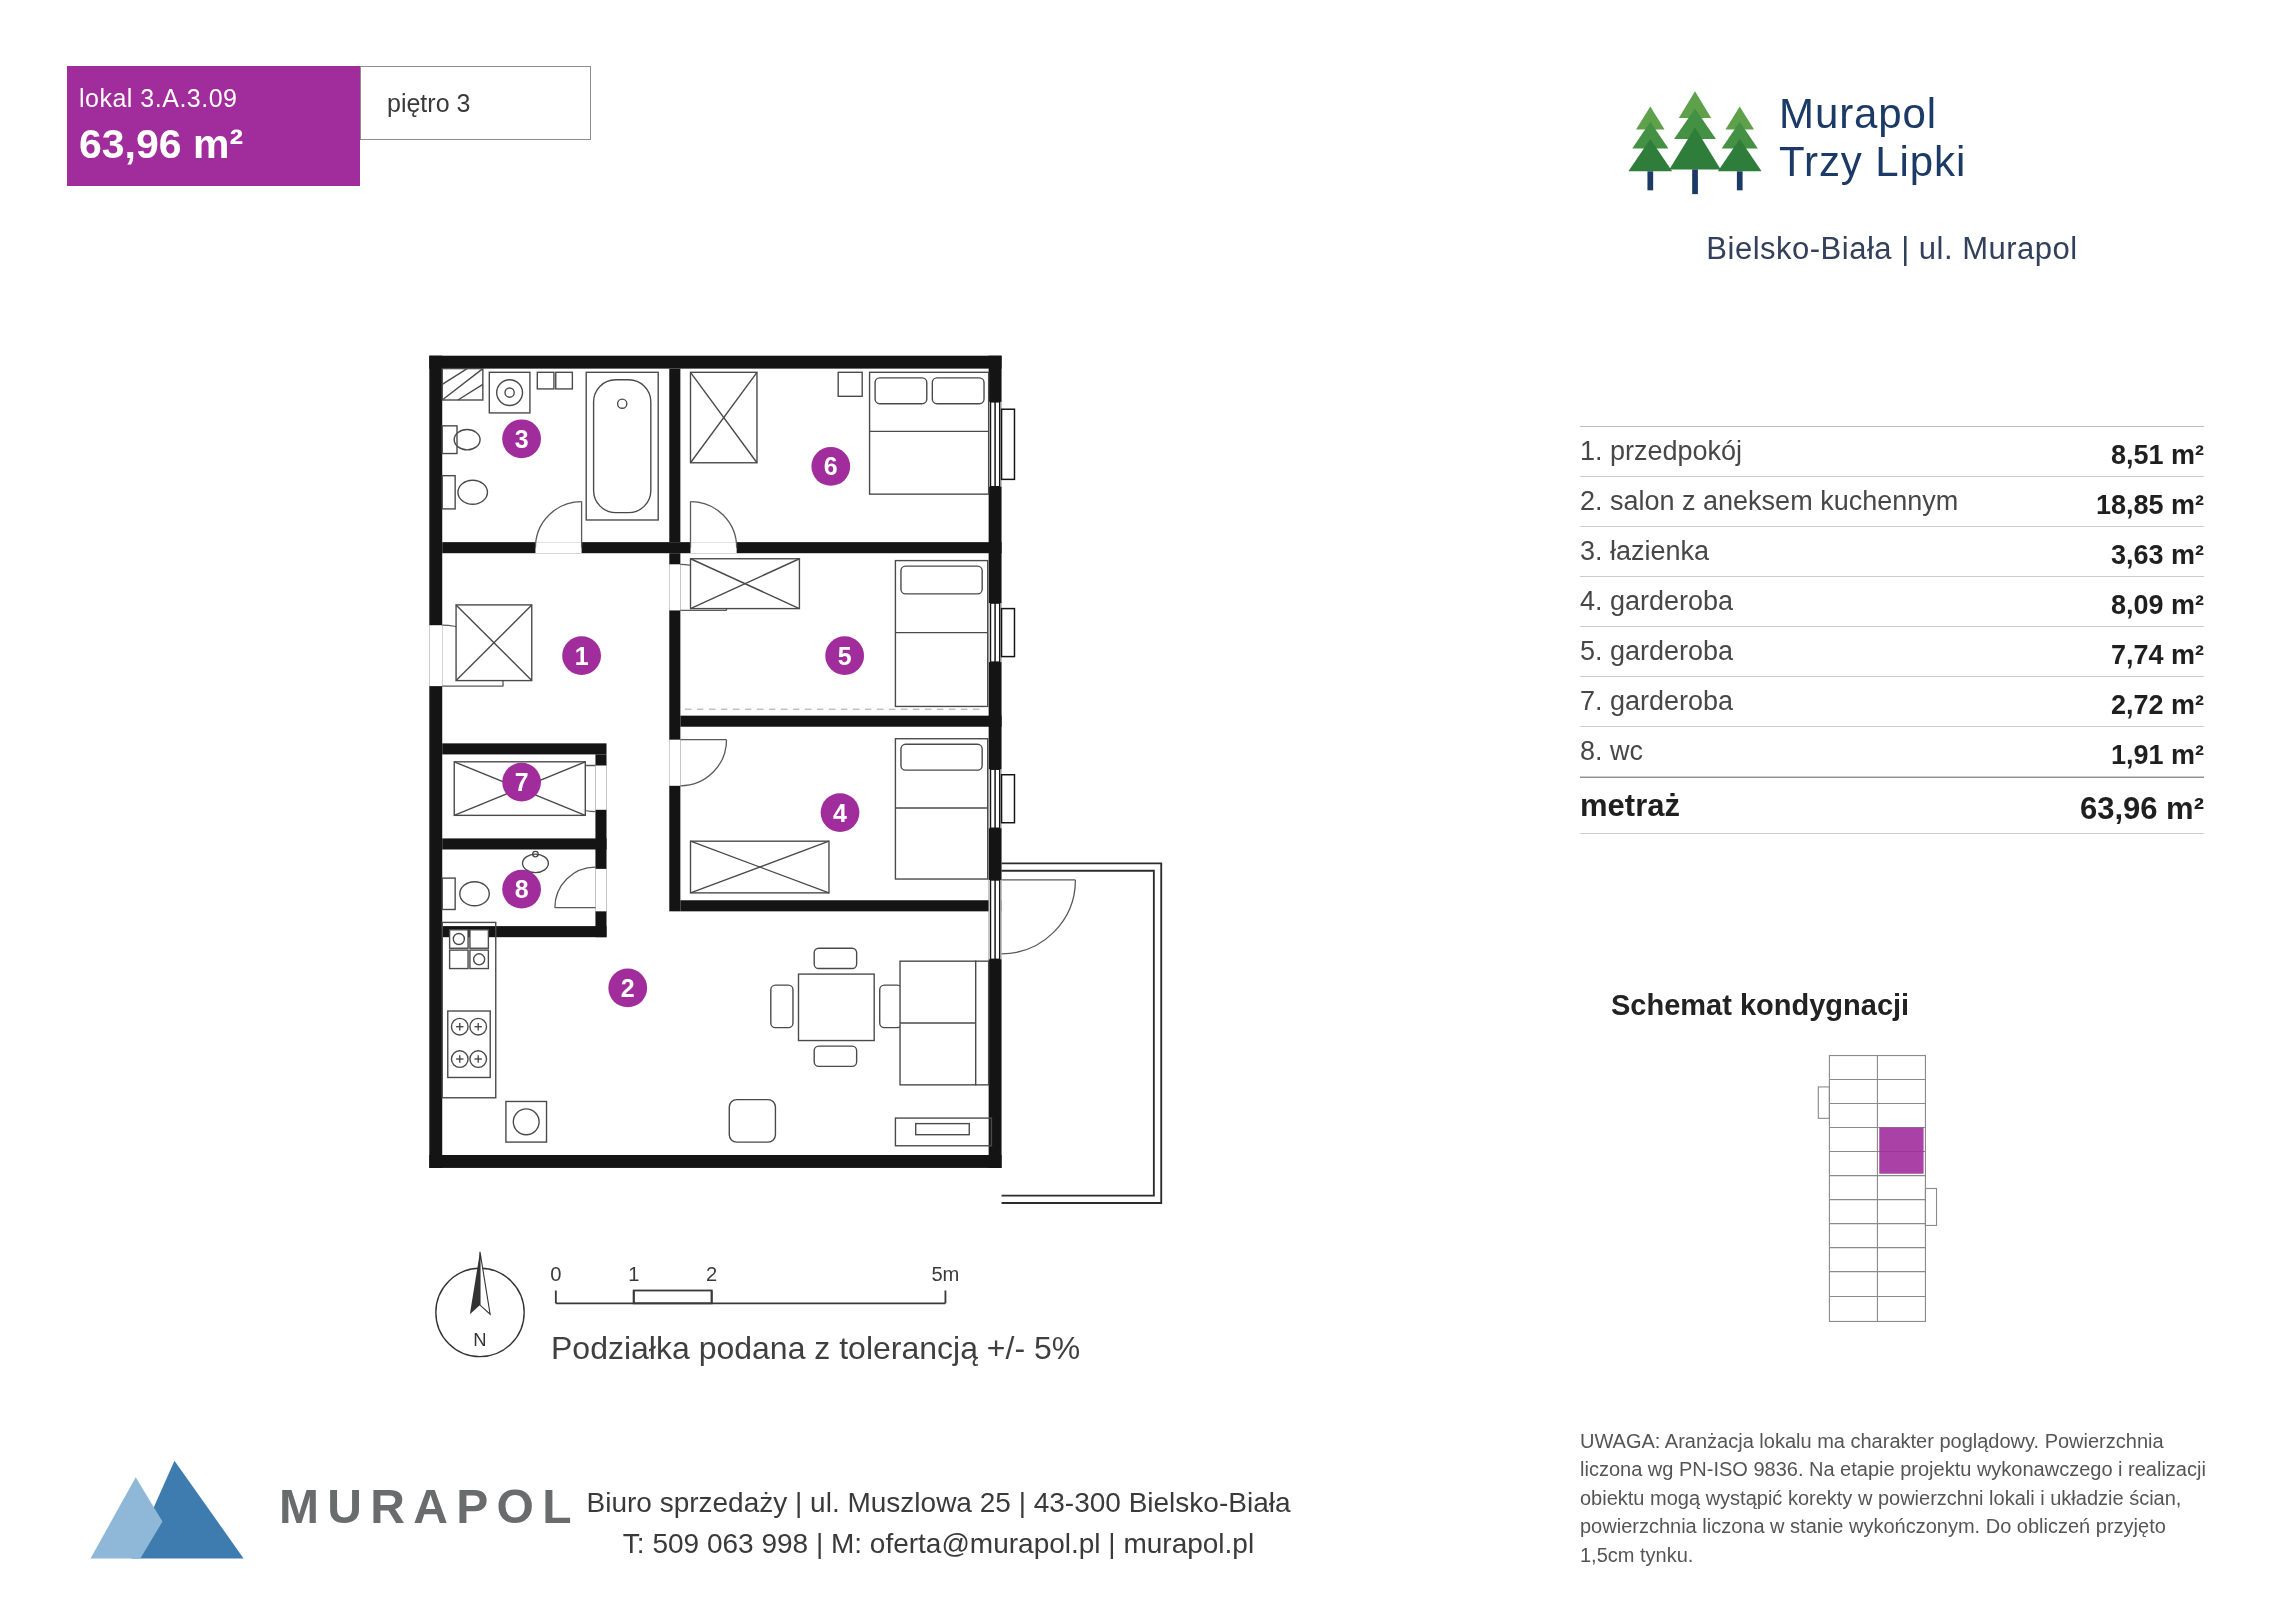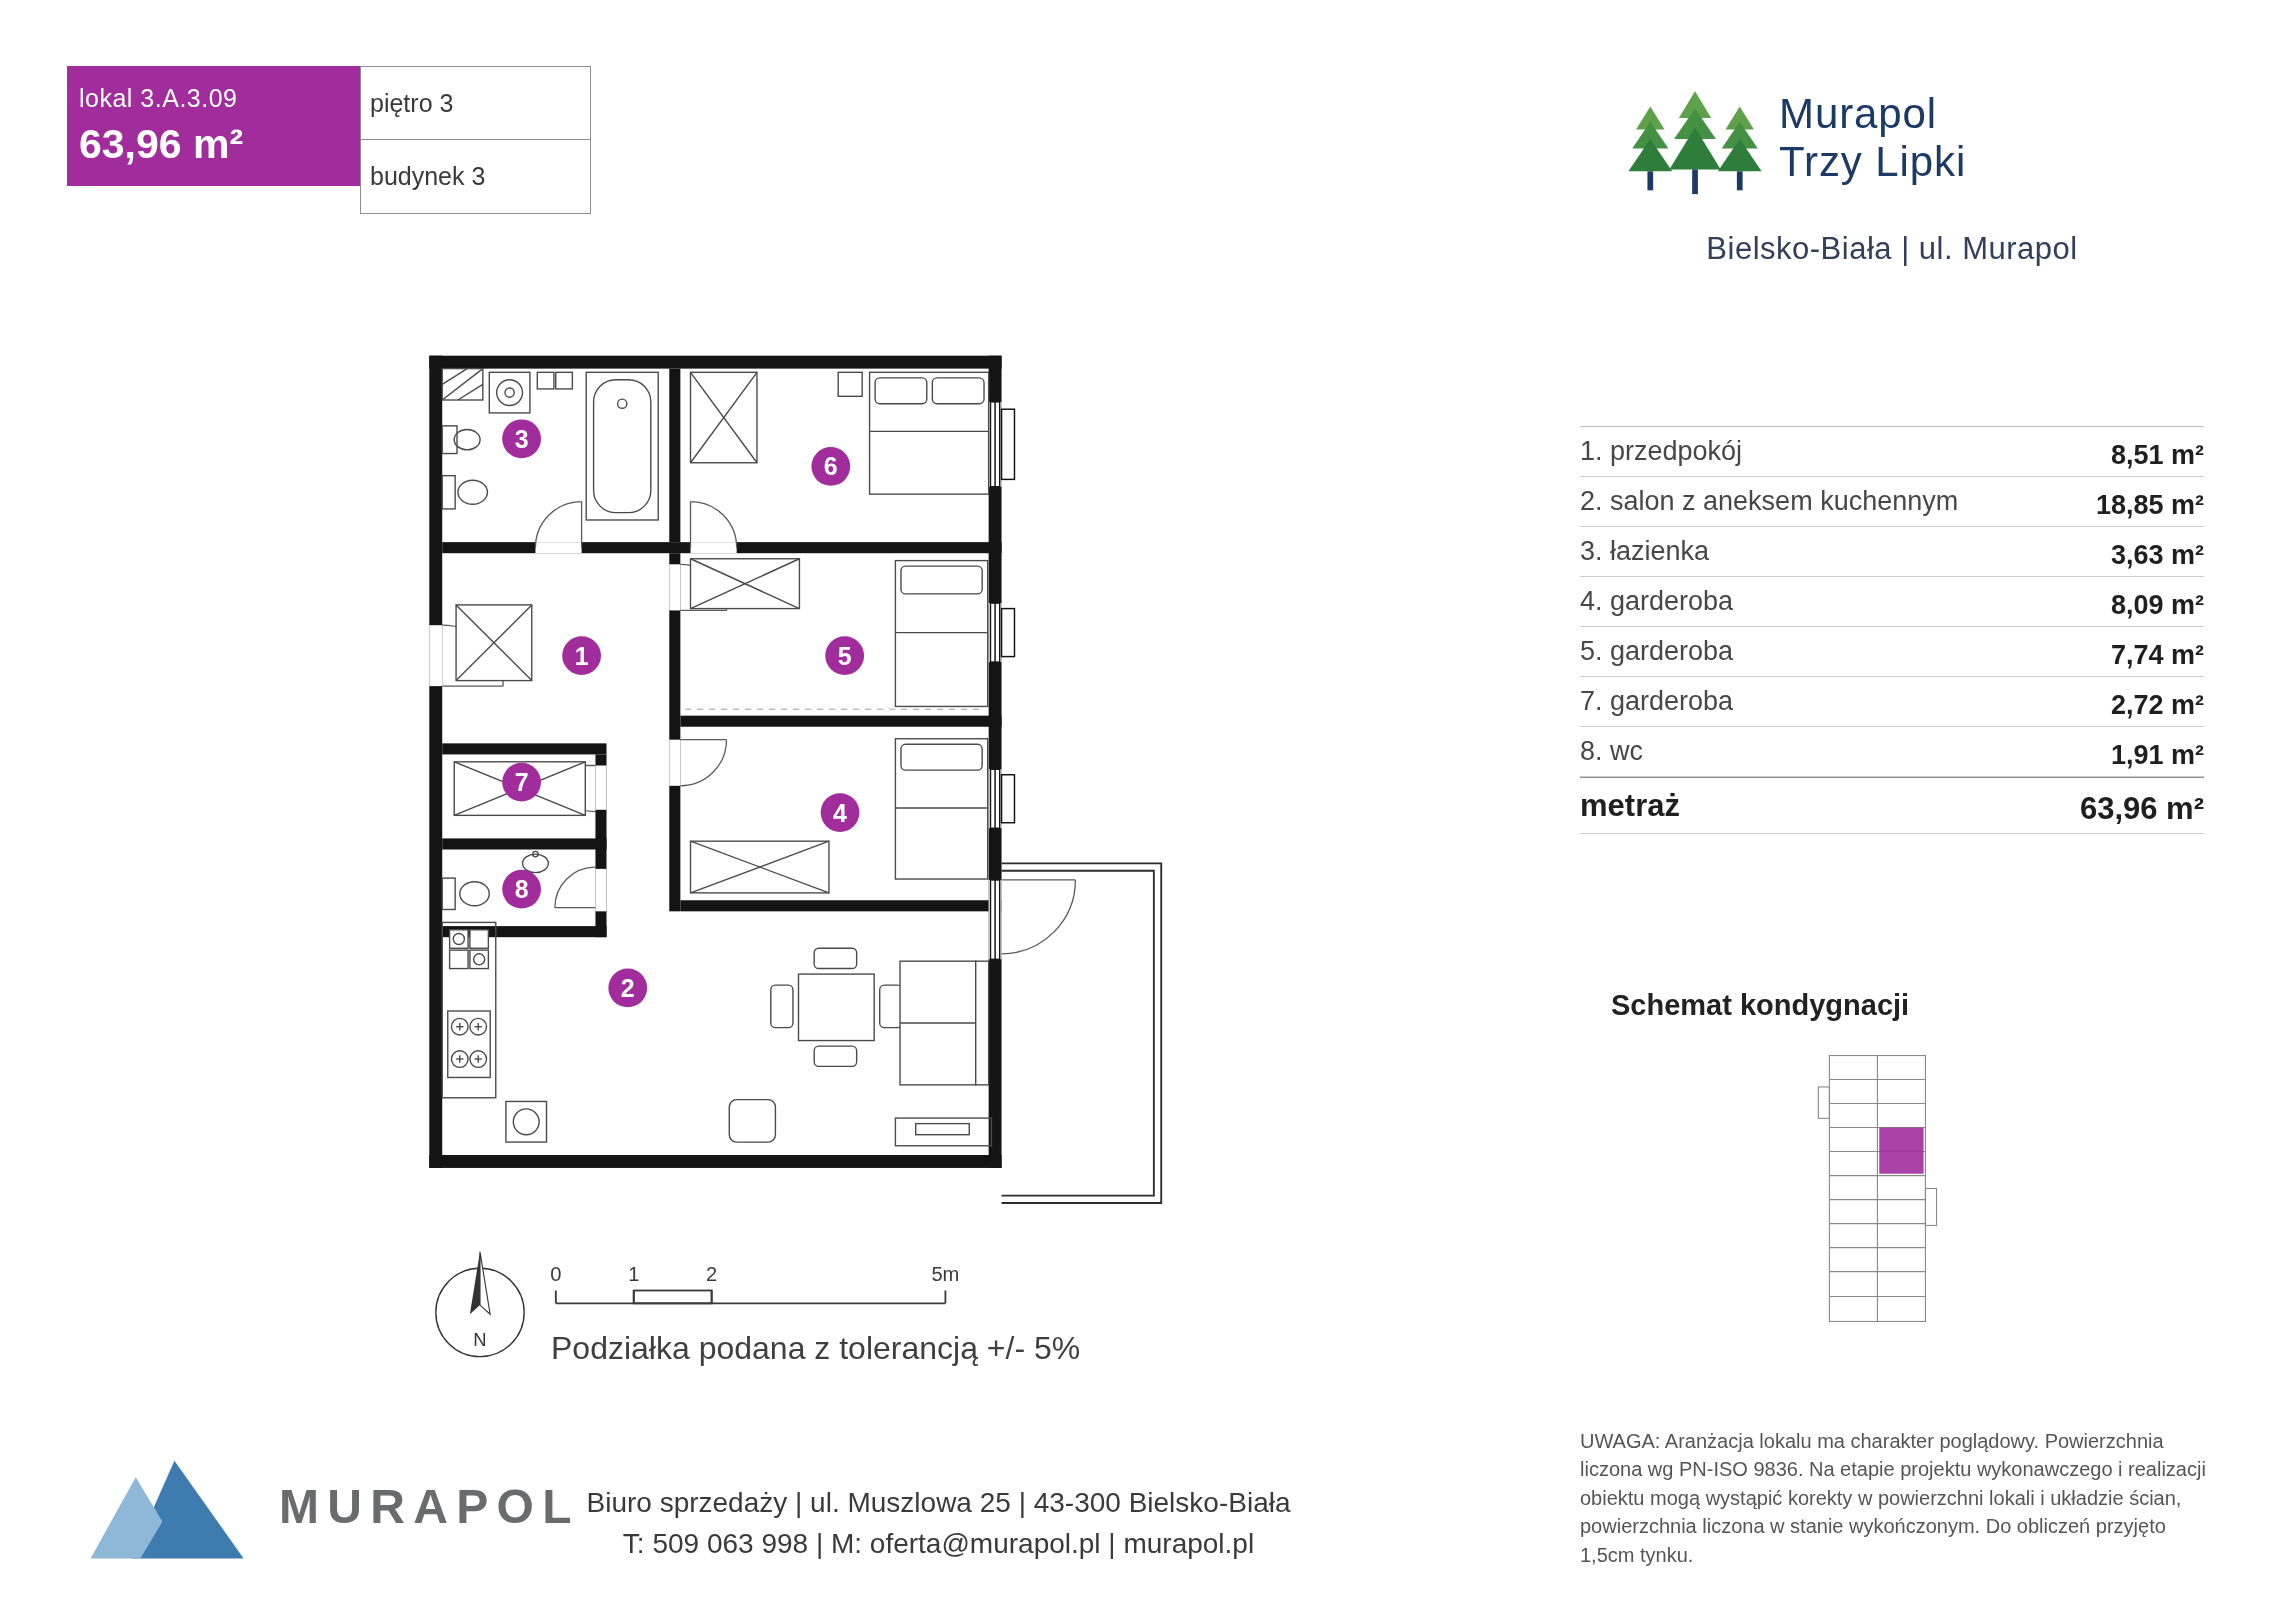--- a/index.html
+++ b/index.html
@@ -15,21 +15,21 @@
   .page{position:relative;width:2286px;height:1617px;background:#fff;overflow:hidden;
         font-family:"Liberation Sans",sans-serif;color:#333;}
 
   
   .lokal-box{position:absolute;left:67px;top:66px;width:293px;height:120px;
              background:var(--accent,#A12C9C);color:#fff;box-sizing:border-box;
              display:flex;flex-direction:column;justify-content:center;gap:7.4px;padding-left:12px;}
   .lokal-label{font-size:25px;font-weight:400;letter-spacing:0.5px;}
   .lokal-area{font-size:41px;font-weight:700;}
   .meta-box{position:absolute;left:360px;width:231px;height:74px;border:0.9px solid #8d8d8d;
-            box-sizing:border-box;display:flex;align-items:center;padding-left:9px;
+            box-sizing:border-box;display:flex;align-items:center;padding-left:26px;
             font-size:25px;color:#3a3a3a;background:#fff;}
   .meta-floor{top:66px;}
   .meta-building{top:139px;height:75px;}
 
   
   .brand-trees{position:absolute;left:1617px;top:85px;}
   .brand-name{position:absolute;left:1779px;top:90px;line-height:48px;
               color:var(--brand-navy,#1C3A66);font-size:42px;font-weight:400;letter-spacing:0.9px;}
   .brand-location{position:absolute;left:1578px;top:231px;width:628px;text-align:center;
                   font-size:31px;color:#32405a;letter-spacing:0.5px;}
@@ -84,23 +84,20 @@
 <body>
 
 <div class="page">
 
   <div class="lokal-box">
     <div class="lokal-label">lokal 3.A.3.09</div>
     <div class="lokal-area">63,96 m²</div>
   </div>
   <div class="meta-box meta-floor">
     <span>piętro 3</span>
-  </div>
-  <div class="meta-box meta-building">
-    <span>budynek 3</span>
   </div>
 
   <svg class="brand-trees" width="157" height="125" viewBox="0 0 165 130">
     <g>
       <polygon points="35,22 20,46 50,46" style="fill:var(--tree-green-1)"></polygon>
       <polygon points="35,38 16,66 54,66" style="fill:var(--tree-green-2)"></polygon>
       <polygon points="35,56 12,90 58,90" style="fill:var(--tree-green-3)"></polygon>
       <rect x="32" y="90" width="6" height="20" style="fill:var(--brand-navy)"></rect>
     </g>
     <g>

